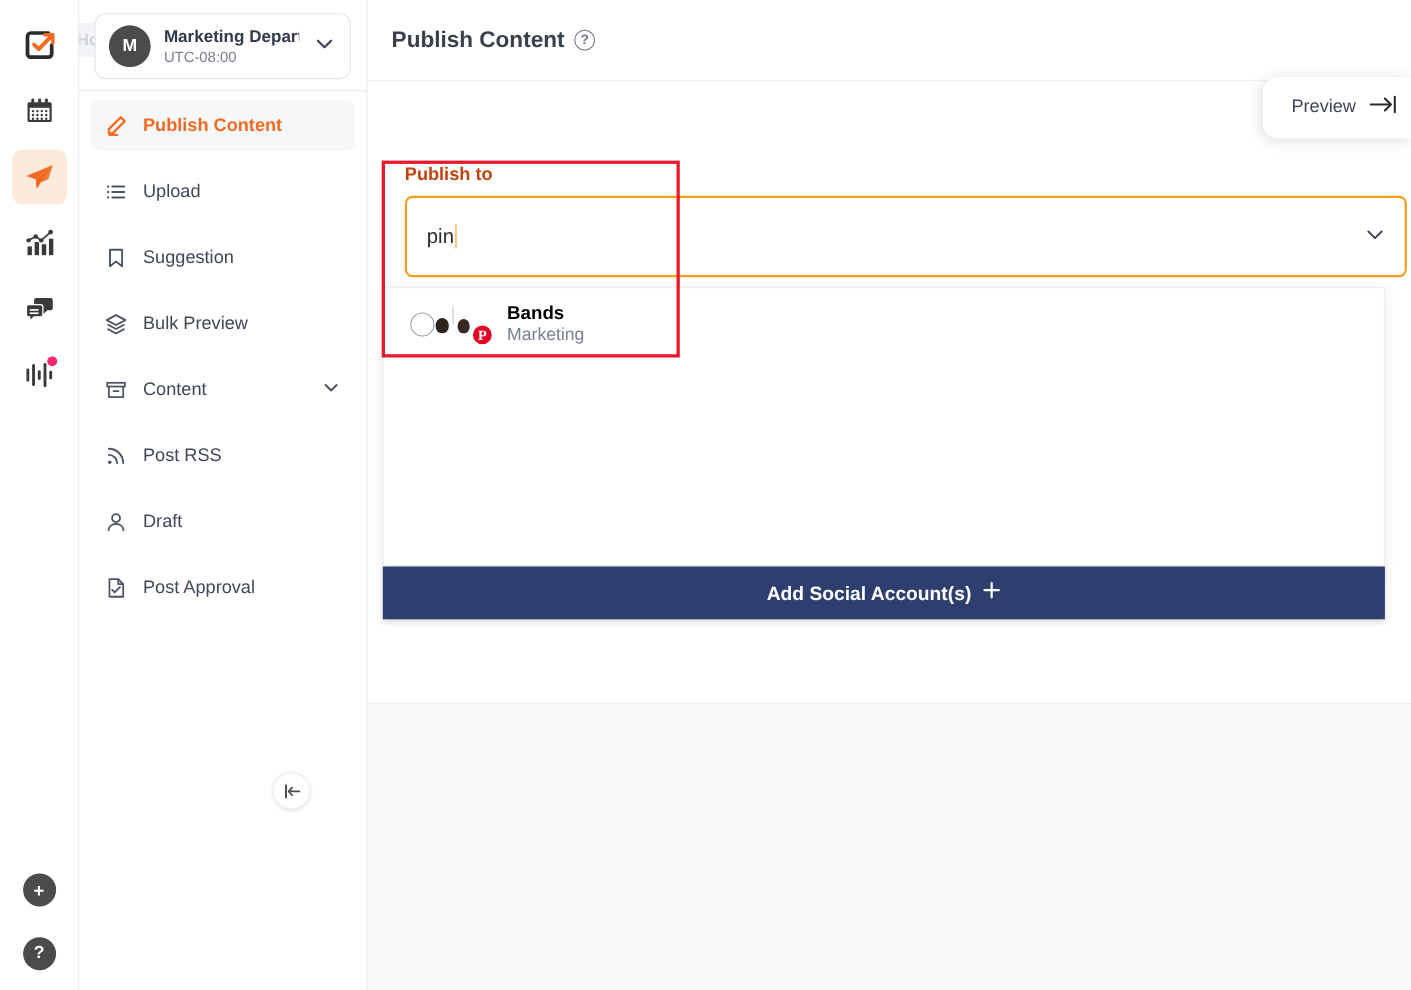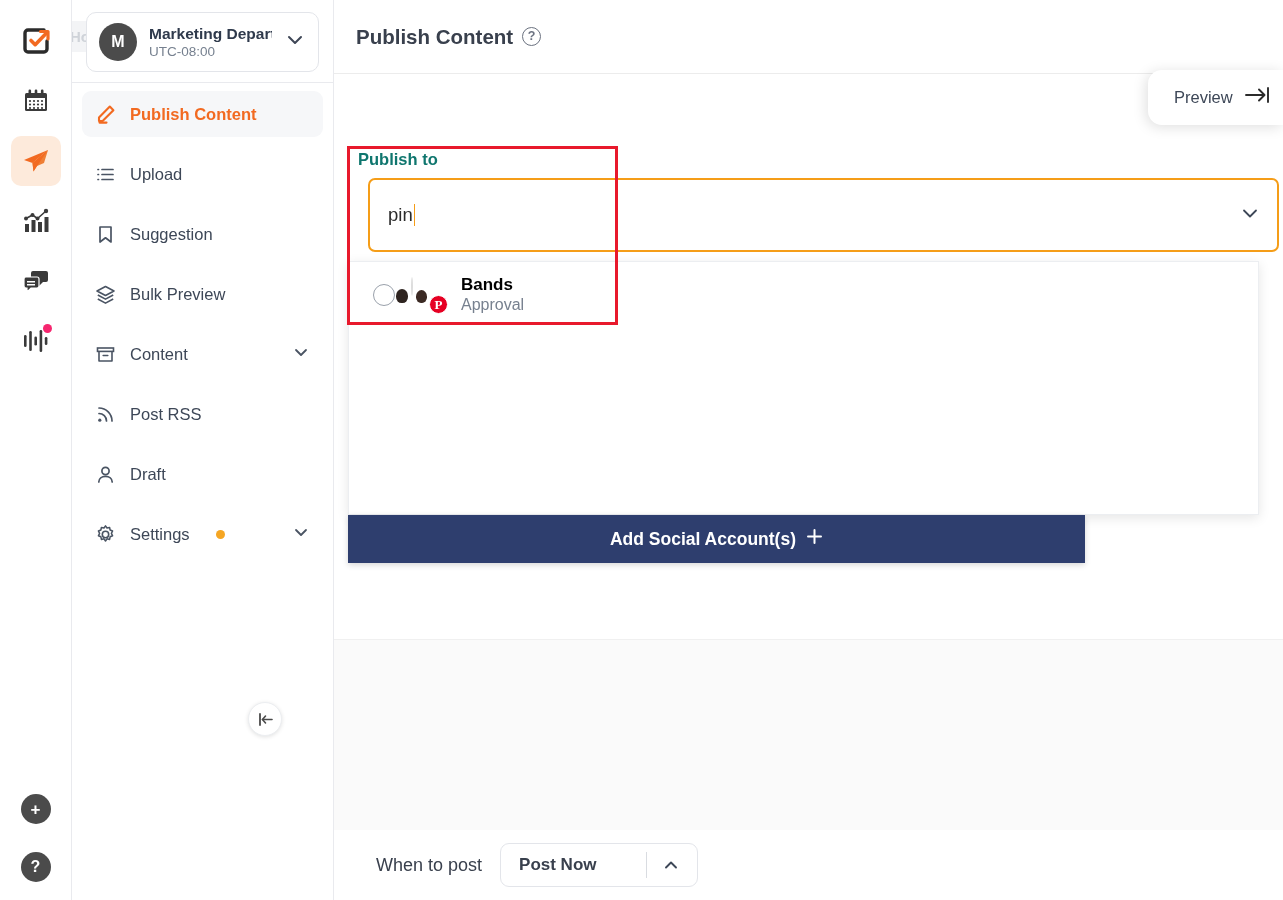--- a/index.html
+++ b/index.html
@@ -135,22 +135,22 @@
     display: flex; align-items: center; gap: 12px;
     cursor: pointer; z-index: 20;
   }
   .preview-card .pv-txt { font-size: 16.5px; color: #3d4757; }
 
   
   .main-body { position: relative; height: 826px; background: #ffffff; }
 
   .publish-block { position: absolute; left: 20px; top: 76px; width: 930px; }
   .publish-label {
-    font-size: 16.5px; font-weight: 700; color: #0f766e;
-    margin-bottom: 9px; margin-left: 4px;
+    font-size: 16.5px; font-weight: 700; color: #c2410c;
+    margin-bottom: 9px; margin-left: 14px;
   }
 
   .select-box {
     position: relative;
     border: 2px solid #f59d18; border-radius: 7px;
     background: #fff; height: 74px;
     display: flex; align-items: center; padding: 0 18px;
     width: 911px; margin-left: 14px;
   }
   .select-val { font-size: 18.5px; color: #2b2b2b; position: relative; }
@@ -194,21 +194,21 @@
     width: 19px; height: 19px; border-radius: 50%;
     background: #e60023; color: #fff;
     display: flex; align-items: center; justify-content: center;
     font-size: 13px; font-weight: 700; font-family: "Liberation Serif", serif;
     border: 1.5px solid #fff; line-height: 1;
   }
   .acct-name { font-size: 17px; font-weight: 700; color: #000000; line-height: 1.25; }
   .acct-net { font-size: 16px; color: #77818f; line-height: 1.3; }
 
   .add-acct-btn {
-    position: absolute; left: 14px; top: 441px; width: 737px; height: 48px;
+    position: absolute; left: 14px; top: 441px; width: 911px; height: 48px;
     background: #2e3e6e; color: #fff;
     display: flex; align-items: center; justify-content: center; gap: 10px;
     font-size: 17.5px; font-weight: 700; cursor: pointer;
     box-shadow: 0 2px 6px rgba(0,0,0,.16);
   }
 
   .grey-canvas {
     position: absolute; left: 0; top: 565px; right: 0; height: 265px;
     background: #fafafa; border-top: 1px solid #f0f0f0;
   }
@@ -423,36 +423,31 @@
       <div class="nav-item">
         <span class="ic">
           <svg width="21" height="21" viewBox="0 0 21 21">
               <circle cx="10.5" cy="7" r="3.6" fill="none" stroke="#4a5463" stroke-width="1.7"></circle>
               <path d="M3.8 18c0-3.6 3-5.6 6.7-5.6s6.7 2 6.7 5.6" fill="none" stroke="#4a5463" stroke-width="1.7" stroke-linecap="round"></path>
             </svg>
         </span>
         <span class="lbl">Draft</span>
       </div>
 
-
-      <div class="nav-item">
-        <span class="ic">
-          <svg width="21" height="21" viewBox="0 0 21 21">
-              <circle cx="10.5" cy="10.5" r="3.2" fill="none" stroke="#4a5463" stroke-width="1.6"></circle>
-              <path d="M10.5 1.8l1.5 2.2 2.6-.6.5 2.6 2.5 1-1.2 2.4 1.2 2.4-2.5 1-.5 2.6-2.6-.6-1.5 2.2-1.5-2.2-2.6.6-.5-2.6-2.5-1 1.2-2.4-1.2-2.4 2.5-1 .5-2.6 2.6.6z" fill="none" stroke="#4a5463" stroke-width="1.5" stroke-linejoin="round"></path>
-            </svg>
-        </span>
-        <span class="lbl" style="flex:0 0 auto;margin-right:12px;">Settings</span>
-        <span class="badge-dot"></span>
-        <span class="nav-chev" style="margin-left:auto;">
-          <svg width="20" height="20" viewBox="0 0 20 20">
-              <path d="M5 8l5 5 5-5" fill="none" stroke="currentColor" stroke-width="1.8" stroke-linecap="round" stroke-linejoin="round"></path>
-            </svg>
-        </span>
-      </div>
+      <div class="nav-item">
+        <span class="ic">
+          <svg width="21" height="21" viewBox="0 0 21 21">
+              <path d="M4.5 2.5h8l4.5 4.5v11.5h-12.5z" fill="none" stroke="#4a5463" stroke-width="1.6" stroke-linejoin="round"></path>
+              <path d="M12.5 2.5V7H17" fill="none" stroke="#4a5463" stroke-width="1.6" stroke-linejoin="round"></path>
+              <path d="M7 12.2l2.2 2.3L14 9.7" fill="none" stroke="#4a5463" stroke-width="1.7" stroke-linecap="round" stroke-linejoin="round"></path>
+            </svg>
+        </span>
+        <span class="lbl">Post Approval</span>
+      </div>
+
 
     </div>
   </div>
 
   <div class="collapse-btn">
     <svg width="19" height="19" viewBox="0 0 19 19">
       <path d="M4 4v11" stroke="#4a4a4a" stroke-width="1.8" stroke-linecap="round"></path>
       <path d="M16 9.5H6.5" stroke="#4a4a4a" stroke-width="1.6" stroke-linecap="round"></path>
       <path d="M9.5 6l-3 3.5 3 3.5" fill="none" stroke="#4a4a4a" stroke-width="1.6" stroke-linecap="round" stroke-linejoin="round"></path>
     </svg>
@@ -498,45 +493,33 @@
 
       <div class="dropdown">
         <div class="dd-row">
           <span class="radio"></span>
           <span class="acct-av">
             <span class="ph"></span>
             <span class="pin-badge">P</span>
           </span>
           <span>
             <span class="acct-name" style="display:block">Bands</span>
-            <span class="acct-net" style="display:block">Approval</span>
+            <span class="acct-net" style="display:block">Marketing</span>
           </span>
         </div>
       </div>
 
       <div class="add-acct-btn">
         <span>Add Social Account(s)</span>
         <span>
           <svg width="17" height="17" viewBox="0 0 17 17">
               <path d="M8.5 2v13M2 8.5h13" stroke="#ffffff" stroke-width="2" stroke-linecap="round"></path>
             </svg>
         </span>
       </div>
 
-      <div class="when-bar">
-        <span class="when-lbl">When to post</span>
-        <div class="when-select">
-          <span class="when-val">Post Now</span>
-          <span class="when-sep"></span>
-          <span class="when-chev">
-            <svg width="20" height="20" viewBox="0 0 20 20">
-                <path d="M5 12.5l5-5 5 5" fill="none" stroke="currentColor" stroke-width="1.9" stroke-linecap="round" stroke-linejoin="round"></path>
-              </svg>
-          </span>
-        </div>
-      </div>
 
     </div>
   </div>
 
   <div class="annot"></div>
 
 </div>
 
 </body></html>

